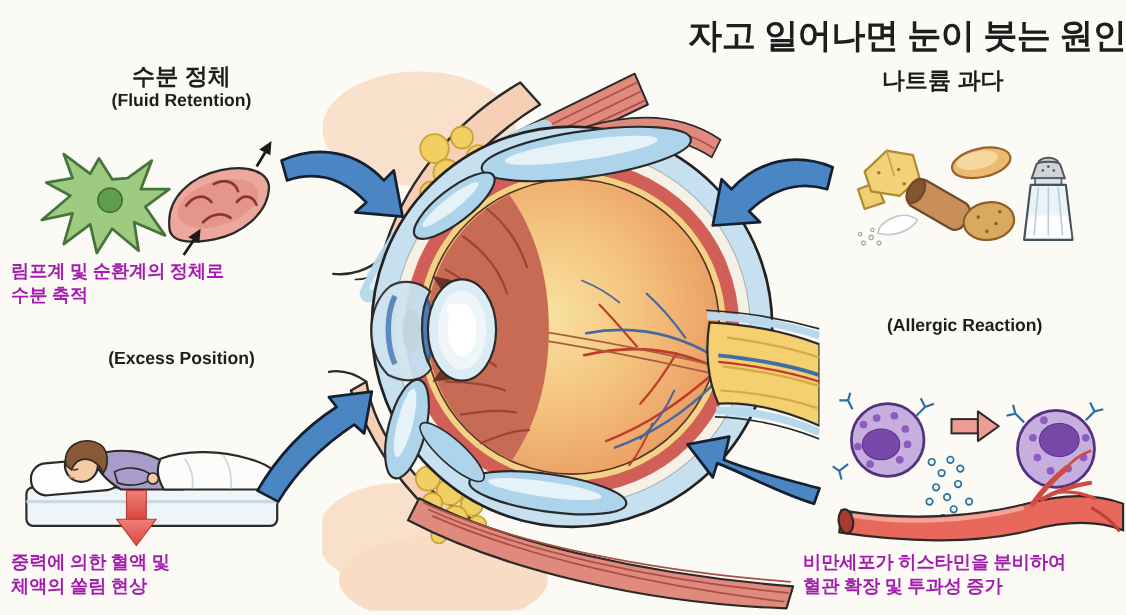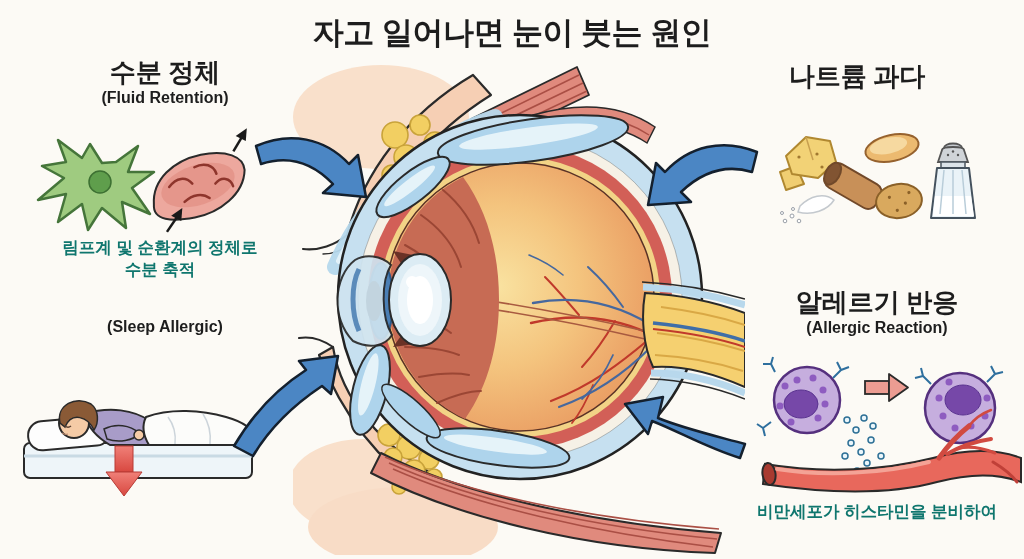--- a/index.html
+++ b/index.html
@@ -4,26 +4,26 @@
 <style>
   html,body{margin:0;padding:0;}
   .canvas{
     position:relative;width:1024px;height:559px;overflow:hidden;
     background:#fcfaf5;
     font-family:"Liberation Sans","DejaVu Sans",sans-serif;
     color:#1d1d1d;
   }
   .title{
     position:absolute;left:0;top:12px;width:100%;
-    text-align:center;font-size:31px;font-weight:800;letter-spacing:-0.5px;
+    text-align:right;font-size:31px;font-weight:800;letter-spacing:-0.5px;
   }
   .section-heading{position:absolute;text-align:center;line-height:1.18;font-weight:800;}
-  .section-heading .ko{font-size:26px;display:block;font-family:Liberation Serif, serif;}
+  .section-heading .ko{font-size:21px;display:block;}
   .section-heading .en{font-size:16px;display:block;}
-  .caption{position:absolute;text-align:center;font-size:16.5px;font-weight:700;line-height:1.35;color:#0f766e;}
+  .caption{position:absolute;text-align:left;font-size:16.5px;font-weight:700;line-height:1.35;color:#a21caf;font-family:Liberation Serif, serif;}
   .illus{position:absolute;}
   svg{display:block;}
   .arrow-overlay{position:absolute;left:0;top:0;pointer-events:none;}
 </style>
 </head>
 <body>
 
 <div class="canvas">
 
   <div class="title">자고 일어나면 눈이 붓는 원인</div>
@@ -102,21 +102,21 @@
         <circle cx="181" cy="25.5" r="1.2" fill="#555"></circle>
       <rect x="169" y="36" width="24" height="6" fill="#dce4ea" stroke="#55606a" stroke-width="1.6"></rect>
       <path d="M165,42 L197,42 L203,92 L159,92 Z" fill="#eaf3f8" stroke="#45525e" stroke-width="2" stroke-linejoin="round"></path>
       <path d="M163,70 L199,70 L202,90 L161,90 Z" fill="#ffffff"></path>
       <path d="M172,44 L168,88 M181,44 L181,88 M190,44 L194,88" stroke="#b9cdd9" stroke-width="1.5" fill="none"></path>
     </g>
   </svg>
 
 
   <div class="section-heading" style="left:20px;top:318px;width:290px;">
-    <span class="en">(Sleep Allergic)</span>
+    <span class="en">(Excess Position)</span>
   </div>
 
   <svg class="illus" style="left:18px;top:383px;" width="268" height="118" viewBox="0 0 268 118">
     <defs>
       <linearGradient id="gravRed" x1="0" y1="0" x2="0" y2="1">
         <stop offset="0" stop-color="#f08078"></stop>
           <stop offset="1" stop-color="#d84840"></stop>
       </linearGradient>
     </defs>
 
@@ -139,23 +139,26 @@
 
     <path d="M128,34 C152,25 184,27 208,34 C226,39 236,47 237,56 L237,62 L131,62 C125,52 124,42 128,34 Z" fill="#fcfcfa" stroke="#2a2a2a" stroke-width="2"></path>
     <path d="M150,34 C156,42 158,52 157,61 M185,31 C191,40 193,51 192,61" stroke="#ccd4da" stroke-width="1.5" fill="none"></path>
 
     <g>
       <rect x="97" y="63" width="18" height="26" fill="url(#gravRed)" stroke="#b83a34" stroke-width="1"></rect>
       <path d="M88,89 L124,89 L106,113 Z" fill="url(#gravRed)" stroke="#b83a34" stroke-width="1"></path>
     </g>
   </svg>
 
+  <div class="caption" style="left:10px;top:500px;width:300px;">
+    <span>중력에 의한 혈액 및</span><br>
+    <span>체액의 쏠림 현상</span>
+  </div>
 
   <div class="section-heading" style="left:730px;top:288px;width:294px;">
-    <span class="ko">알레르기 반응</span>
     <span class="en">(Allergic Reaction)</span>
   </div>
 
   <svg class="illus" style="left:755px;top:356px;" width="270" height="140" viewBox="0 0 270 140">
 
     <g>
       <circle cx="52" cy="44" r="33" fill="#c6aede" stroke="#55307e" stroke-width="2.5"></circle>
       <ellipse cx="46" cy="48" rx="17" ry="14" fill="#7648a8" stroke="#5a3390" stroke-width="1"></ellipse>
       <circle cx="30" cy="30" r="3.5" fill="#8e5cc0"></circle>
         <circle cx="42" cy="24" r="3.5" fill="#8e5cc0"></circle>
@@ -211,20 +214,21 @@
       <path d="M184,102 C194,88 204,78 214,70" stroke="#d14a40" stroke-width="5" fill="none" stroke-linecap="round"></path>
       <path d="M192,98 C206,90 222,85 236,83" stroke="#d14a40" stroke-width="4" fill="none" stroke-linecap="round"></path>
       <path d="M204,92 C216,90 228,92 240,97" stroke="#d14a40" stroke-width="3" fill="none" stroke-linecap="round"></path>
       <path d="M214,70 C220,62 228,57 236,54" stroke="#d14a40" stroke-width="2.5" fill="none" stroke-linecap="round"></path>
       <path d="M238,106 C248,112 256,118 262,126" stroke="#c04038" stroke-width="3" fill="none" stroke-linecap="round"></path>
     </g>
   </svg>
 
   <div class="caption" style="left:730px;top:500px;width:294px;">
     <span>비만세포가 히스타민을 분비하여</span><br>
+    <span>혈관 확장 및 투과성 증가</span>
   </div>
 
   <svg class="illus" style="left:293px;top:55px;" width="452" height="500" viewBox="0 0 452 500">
     <defs>
       <radialGradient id="vit" cx="42%" cy="46%" r="75%">
         <stop offset="0" stop-color="#f9e2a0"></stop>
         <stop offset="0.4" stop-color="#f4c47e"></stop>
         <stop offset="0.75" stop-color="#eba266"></stop>
         <stop offset="1" stop-color="#e28f56"></stop>
       </radialGradient>

